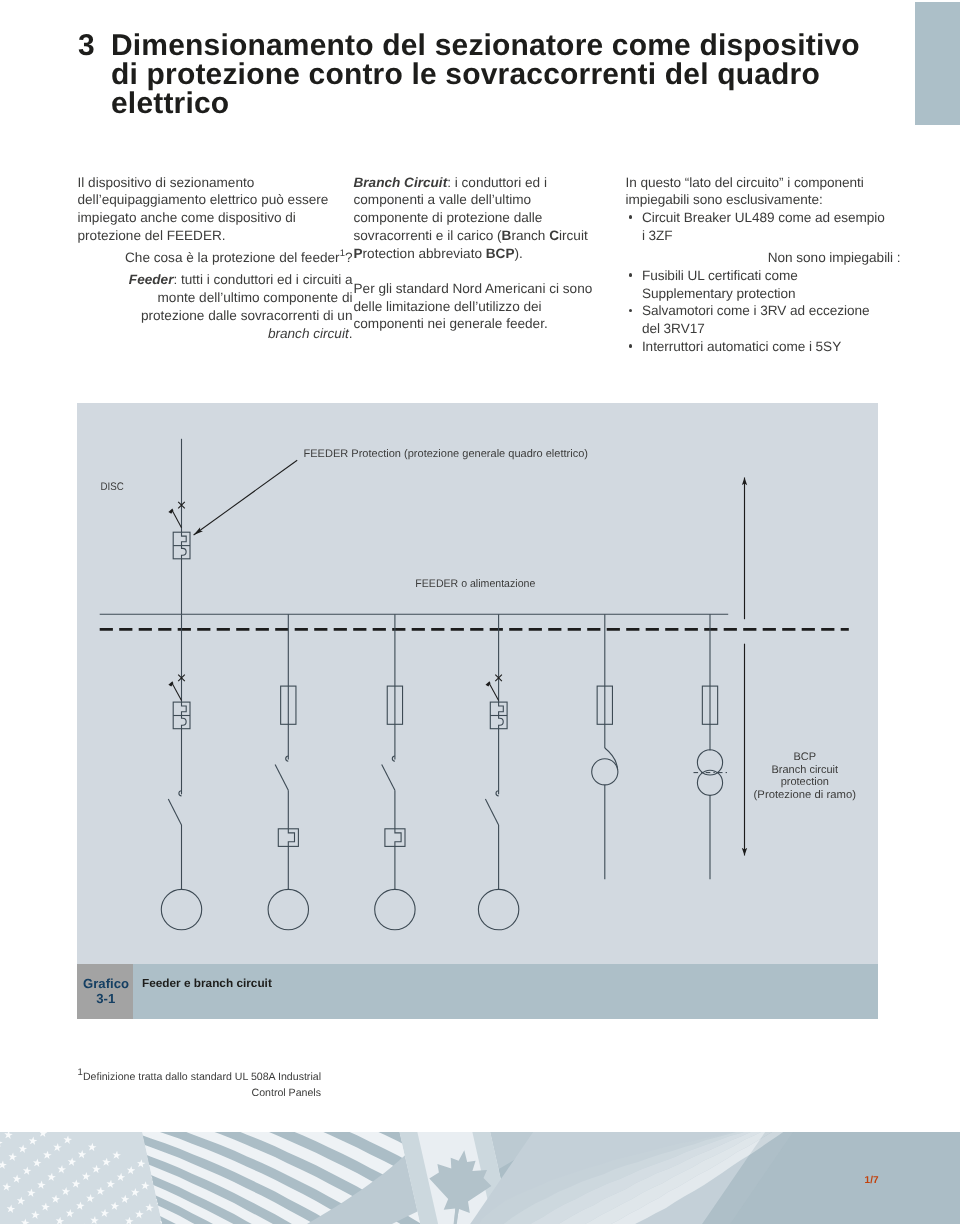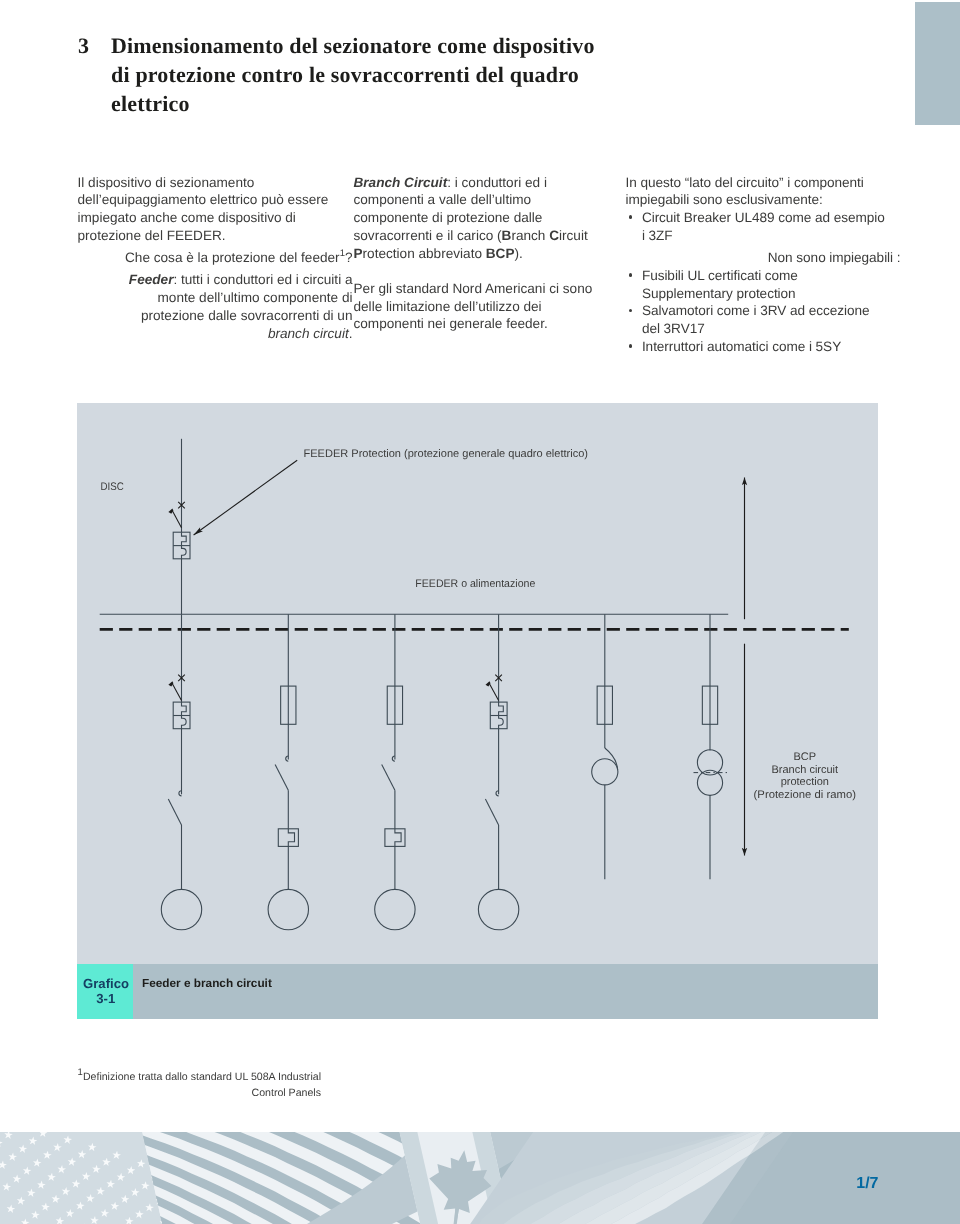--- a/index.html
+++ b/index.html
@@ -3,54 +3,54 @@
 <meta charset="utf-8">
 <style>
   html,body{margin:0;padding:0;background:#fff;}
   body{width:960px;height:1224px;font-family:"Liberation Sans",sans-serif;overflow:hidden;position:relative;
        -webkit-font-smoothing:antialiased;text-rendering:geometricPrecision;}
   .page{position:absolute;left:0;top:0;width:960px;height:1224px;background:#fff;}
 
   
   .hdr-block{position:absolute;left:915px;top:2.3px;width:45px;height:123.2px;background:#acbfc8;}
   .title{position:absolute;left:78px;top:30.7px;width:840px;color:#1d1d1b;
-         font-size:22px;font-weight:bold;line-height:29.2px;letter-spacing:0.18px;font-family:Liberation Serif, serif;}
+         font-size:30px;font-weight:bold;line-height:29.2px;letter-spacing:0.18px;}
   .title .num{display:inline-block;width:33px;}
   .title .ind{display:inline-block;margin-left:33px;}
 
   
   .col{position:absolute;color:#3c3c3b;font-size:13.6px;line-height:17.75px;}
   .col p{margin:0;}
   .col p.gap{margin-top:4.6px;text-align:right;}
   .col p.gap2{margin-top:17.7px;}
   .col b{font-weight:bold;}
   .col i{font-style:italic;}
   .col .bi{font-style:italic;font-weight:bold;}
   ul.b{margin:0;padding:0;list-style:none;}
   ul.b li{position:relative;padding-left:16.4px;}
   ul.b li:before{content:"";position:absolute;left:3px;top:6.4px;width:3.3px;height:3.3px;
                  border-radius:50%;background:#3c3c3b;}
   sup{font-size:9.5px;vertical-align:super;line-height:0;}
 
   
   .fig{position:absolute;left:77px;top:403px;width:801px;height:561px;background:#d2d9e0;}
   .cap{position:absolute;left:77px;top:964px;width:801px;height:55px;background:#adbfc8;}
-  .cap-num{position:absolute;left:0;top:0;width:55.5px;height:55px;background:#5eead4;
+  .cap-num{position:absolute;left:0;top:0;width:55.5px;height:55px;background:#a3a3a3;
            color:#153f63;font-size:13.1px;font-weight:bold;text-align:center;}
   .cap-num .l1{position:absolute;left:2.5px;right:0;top:12.3px;}
   .cap-num .l2{position:absolute;left:2px;right:0;top:27.4px;}
   .cap-txt{position:absolute;left:65px;top:12.2px;color:#1d1d1b;font-size:11.8px;
            font-weight:bold;}
 
   
   .fnote{position:absolute;left:77.6px;top:1068.5px;color:#3c3c3b;font-size:10.6px;line-height:16.3px;text-align:right;}
 
   
   .footer{position:absolute;left:0;top:1132px;width:960px;height:92px;overflow:hidden;}
-  .pageno{position:absolute;right:81.5px;top:1175.3px;color:#0369a1;font-size:16px;font-weight:bold;}
+  .pageno{position:absolute;right:81.5px;top:1175.3px;color:#c2410c;font-size:10px;font-weight:bold;}
 
   svg{display:block;shape-rendering:geometricPrecision;}
   *{-webkit-font-smoothing:antialiased;}
 </style>
 </head>
 <body>
 
 <div class="page">
 
   <div class="hdr-block"></div>

